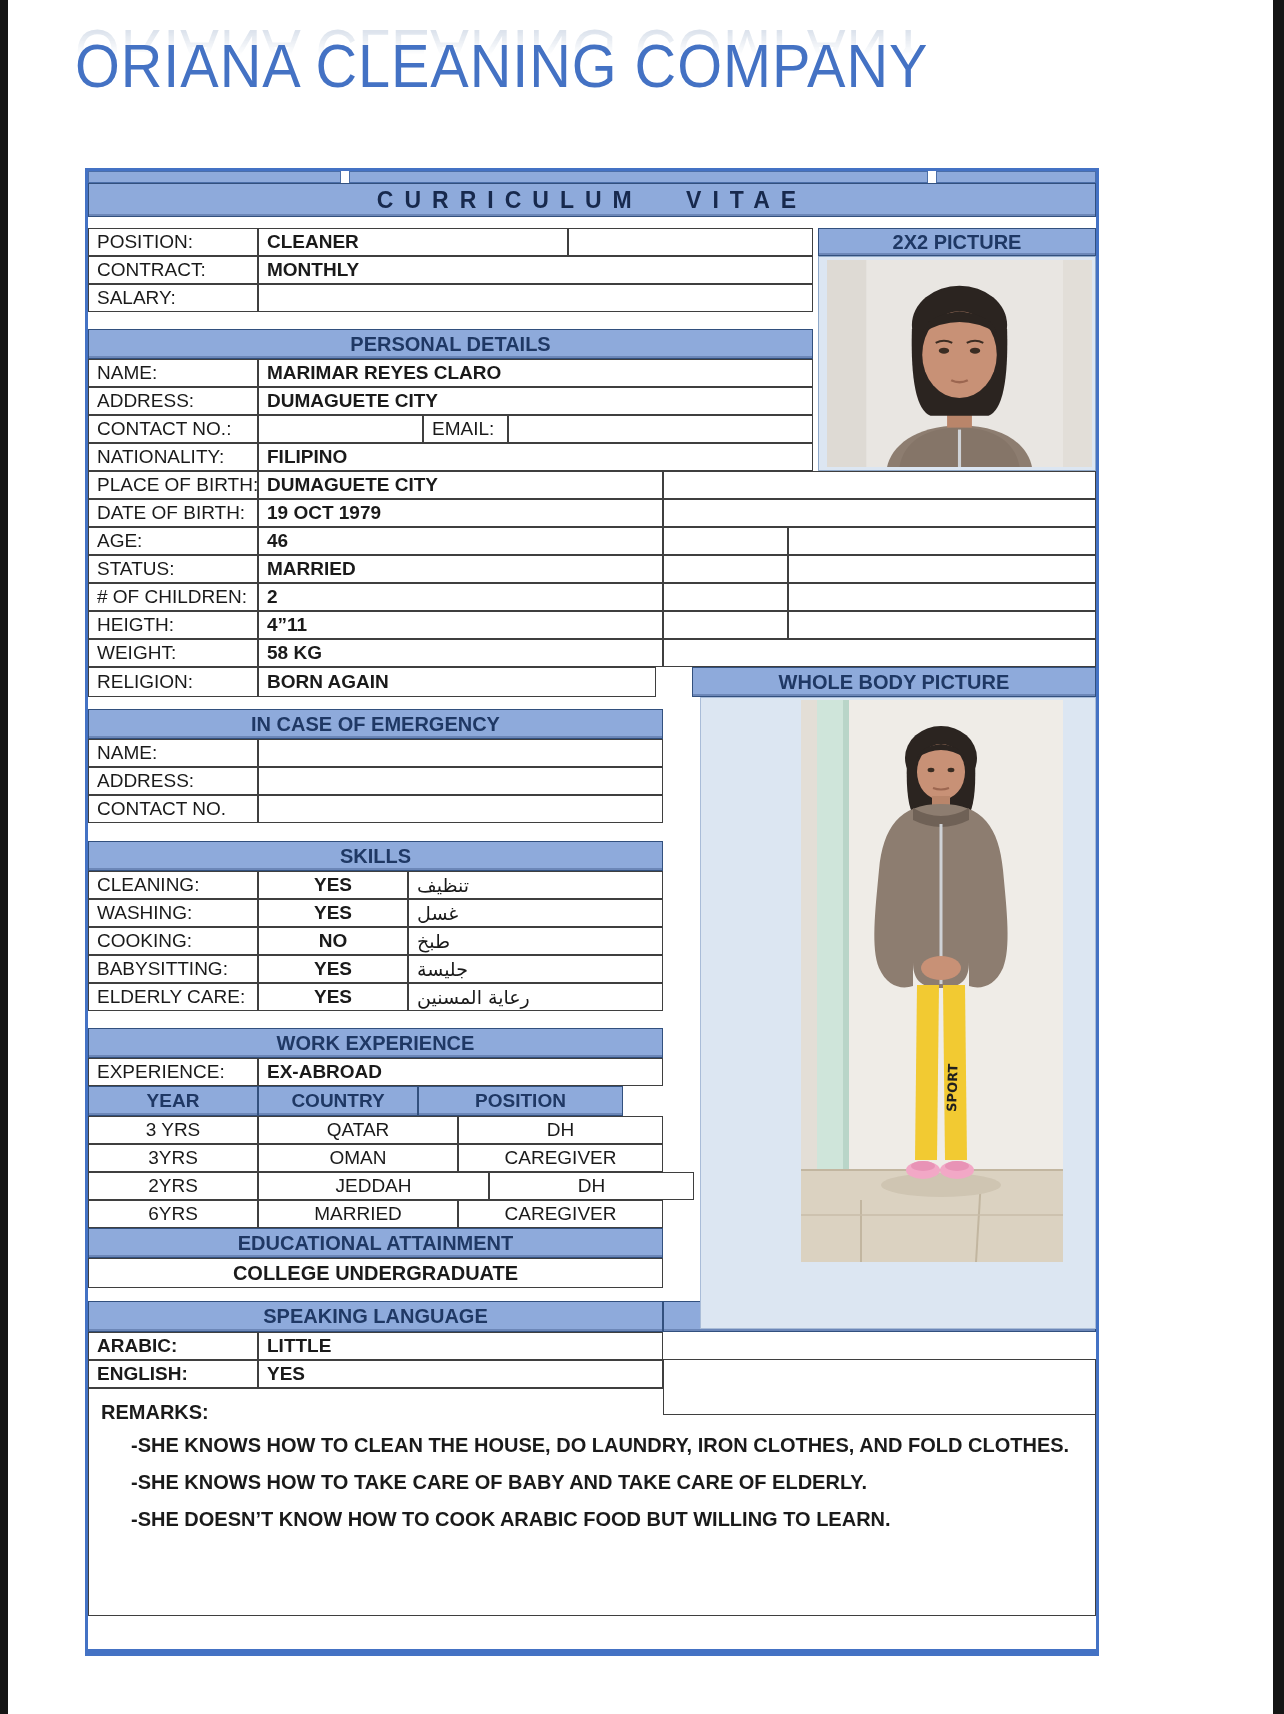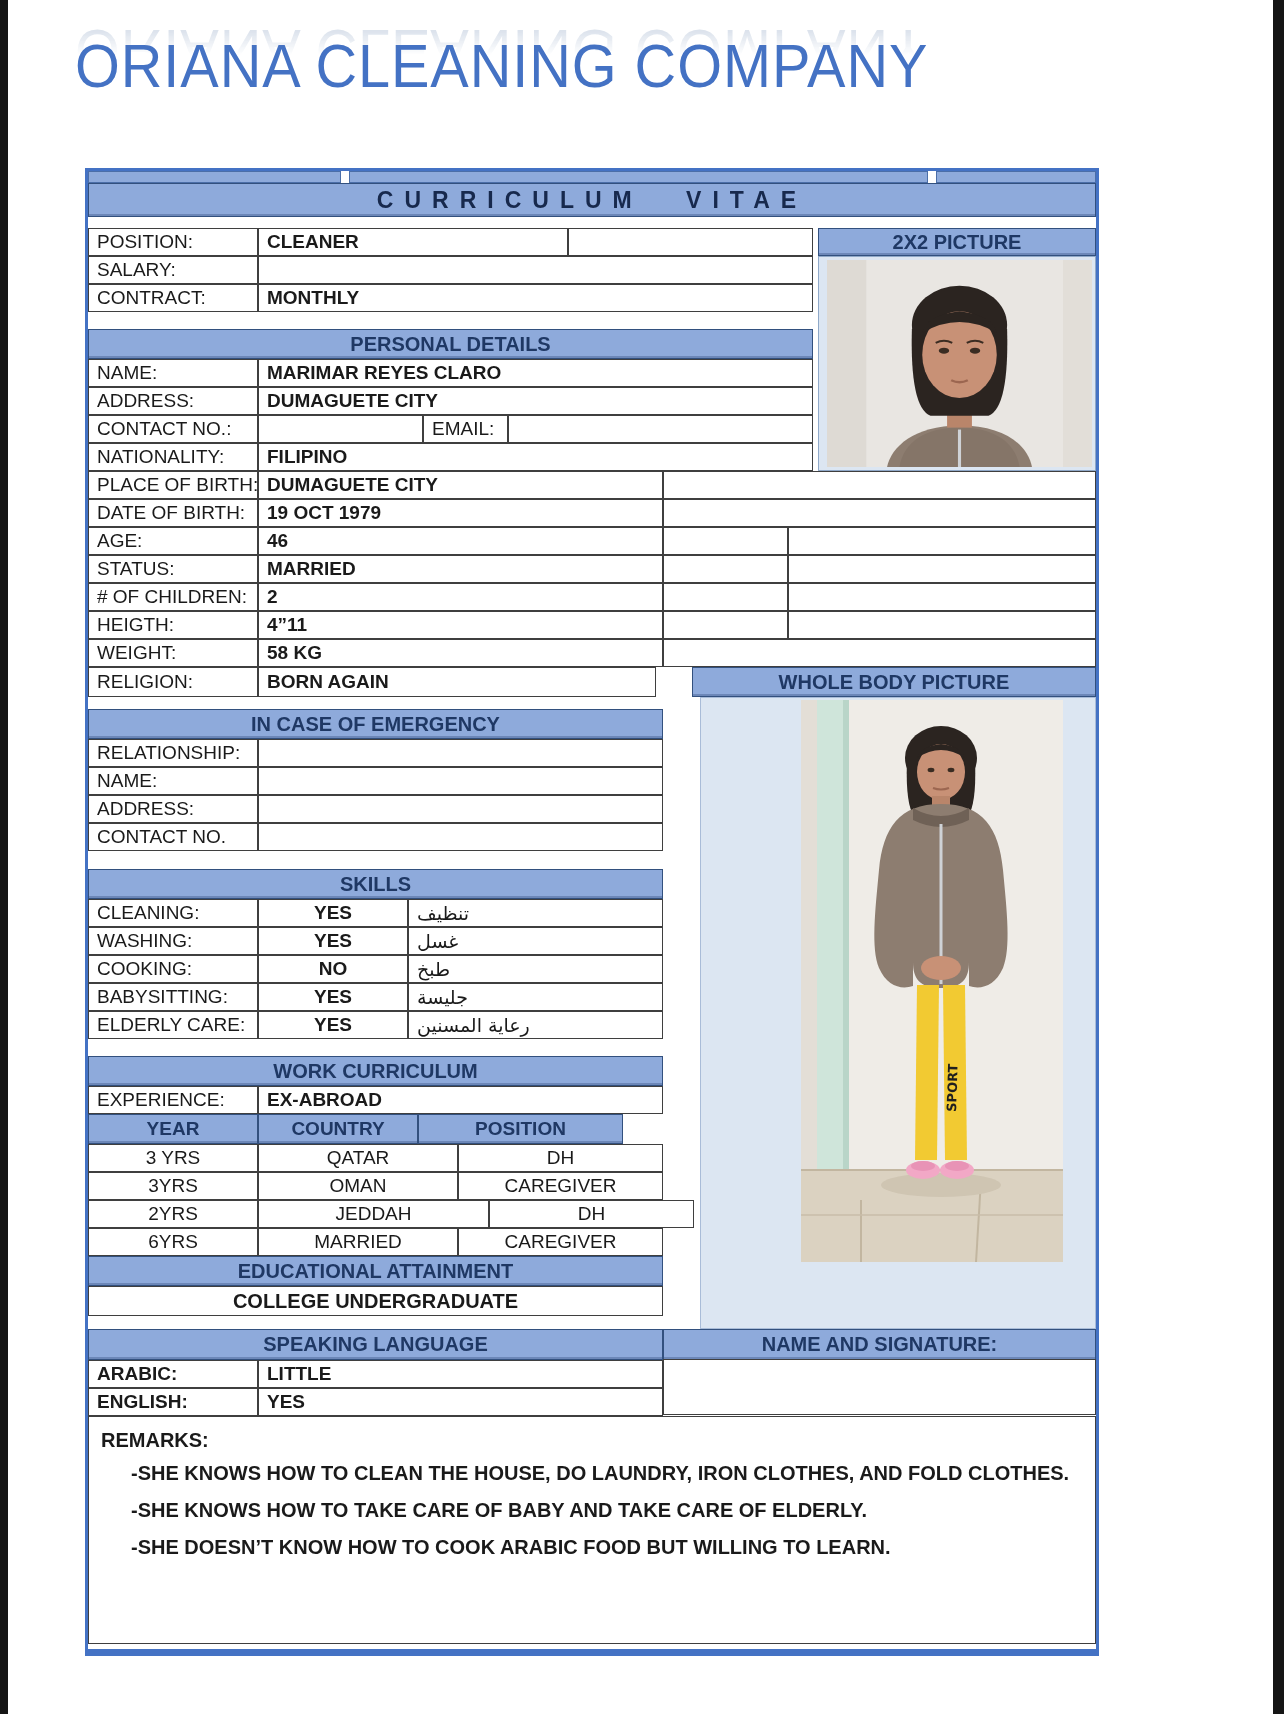--- a/index.html
+++ b/index.html
@@ -76,26 +76,26 @@
       <div class="c hdr cvhdr" style="width:1008px">CURRICULUM VITAE</div>
     </div>
     <div class="band gapband" style="height:11px"></div>
 
     <div class="band" style="height:28px">
       <div class="c lab">POSITION:</div>
       <div class="c bold" style="width:310px">CLEANER</div>
       <div class="c" style="width:245px"></div>
     </div>
     <div class="band" style="height:28px">
+      <div class="c lab">CONTRACT:</div>
+      <div class="c bold" style="width:555px">MONTHLY</div>
+    </div>
+    <div class="band" style="height:28px">
       <div class="c lab">SALARY:</div>
       <div class="c bold" style="width:555px"></div>
-    </div>
-    <div class="band" style="height:28px">
-      <div class="c lab">CONTRACT:</div>
-      <div class="c bold" style="width:555px">MONTHLY</div>
     </div>
     <div class="band gapband" style="height:17px"></div>
 
     <div class="band" style="height:30px">
       <div class="c hdr" style="width:725px">PERSONAL DETAILS</div>
     </div>
     <div class="band" style="height:28px">
       <div class="c lab">NAME:</div>
       <div class="c bold" style="width:555px">MARIMAR REYES CLARO</div>
     </div>
@@ -157,24 +157,20 @@
       <div class="c bold" style="width:405px">BORN AGAIN</div>
       <div style="width:37px"></div>
       <div class="c hdr" style="width:412px">WHOLE BODY PICTURE</div>
     </div>
     <div class="band gapband" style="height:12px"></div>
 
     <div class="band" style="height:30px">
       <div class="c hdr" style="width:575px">IN CASE OF EMERGENCY</div>
     </div>
     <div class="band" style="height:28px">
-      <div class="c lab">RELATIONSHIP:</div>
-      <div class="c" style="width:405px"></div>
-    </div>
-    <div class="band" style="height:28px">
       <div class="c lab">NAME:</div>
       <div class="c" style="width:405px"></div>
     </div>
     <div class="band" style="height:28px">
       <div class="c lab">ADDRESS:</div>
       <div class="c" style="width:405px"></div>
     </div>
     <div class="band" style="height:28px">
       <div class="c lab">CONTACT NO.</div>
       <div class="c" style="width:405px"></div>
@@ -205,21 +201,21 @@
       <div class="c arab" style="width:255px">جليسة</div>
     </div>
     <div class="band" style="height:28px">
       <div class="c lab">ELDERLY CARE:</div>
       <div class="c bold ctr" style="width:150px">YES</div>
       <div class="c arab" style="width:255px">رعاية المسنين</div>
     </div>
     <div class="band gapband" style="height:17px"></div>
 
     <div class="band" style="height:30px">
-      <div class="c hdr" style="width:575px">WORK CURRICULUM</div>
+      <div class="c hdr" style="width:575px">WORK EXPERIENCE</div>
     </div>
     <div class="band" style="height:28px">
       <div class="c lab">EXPERIENCE:</div>
       <div class="c bold" style="width:405px">EX-ABROAD</div>
     </div>
     <div class="band" style="height:30px">
       <div class="c hdr" style="width:170px;font-size:19px">YEAR</div>
       <div class="c hdr" style="width:160px;font-size:19px">COUNTRY</div>
       <div class="c hdr" style="width:205px;font-size:19px">POSITION</div>
     </div>

